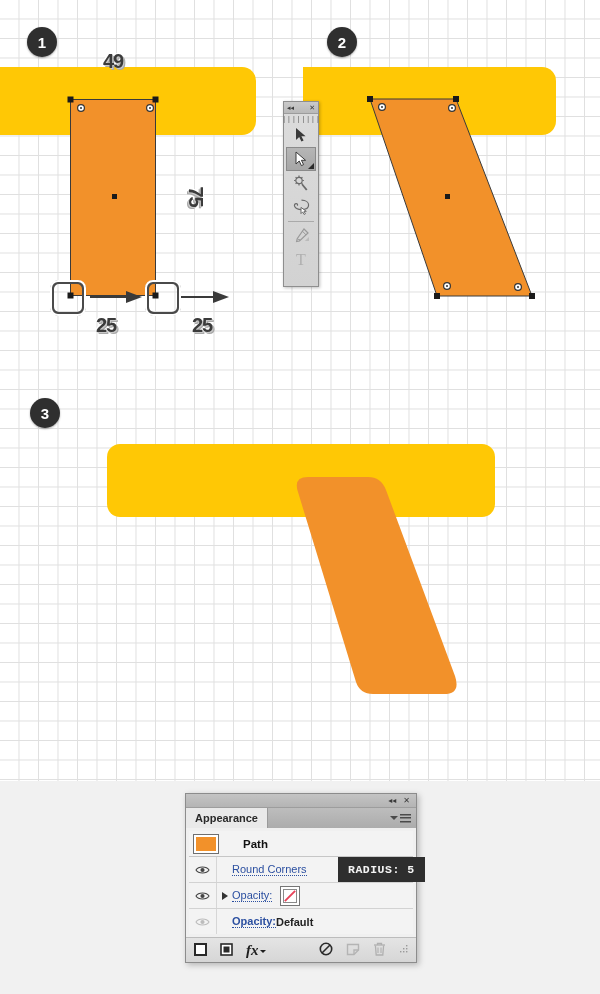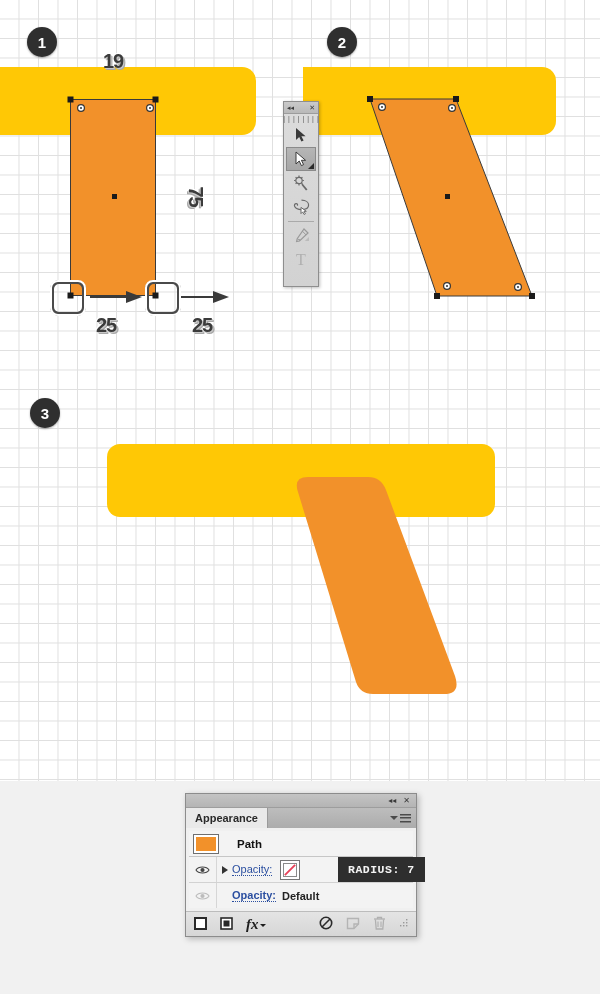--- a/index.html
+++ b/index.html
@@ -199,21 +199,21 @@
     <polygon points="126,291 142,297 126,303" fill="#3a3a3a"></polygon>
     <line x1="180" y1="297" x2="220" y2="297" stroke="#3a3a3a" stroke-width="2.2"></line>
     <polygon points="213,291 229,297 213,303" fill="#3a3a3a"></polygon>
   </svg>
 
   <div style="position:absolute;left:50px;top:280px;width:36px;height:36px;border:4px solid #4a4a4a;border-radius:9px;background:transparent;box-sizing:border-box;"></div>
   <div style="position:absolute;left:50px;top:280px;width:36px;height:36px;border:2px solid #fff;border-radius:8px;box-sizing:border-box;pointer-events:none;"></div>
   <div style="position:absolute;left:145px;top:280px;width:36px;height:36px;border:4px solid #4a4a4a;border-radius:9px;background:transparent;box-sizing:border-box;"></div>
   <div style="position:absolute;left:145px;top:280px;width:36px;height:36px;border:2px solid #fff;border-radius:8px;box-sizing:border-box;pointer-events:none;"></div>
 
-  <div class="dim" style="left:103px;top:50px;">19</div>
+  <div class="dim" style="left:103px;top:50px;">49</div>
   <div class="dim rot" style="left:185px;top:185px;">75</div>
   <div class="dim" style="left:96px;top:314px;">25</div>
   <div class="dim" style="left:192px;top:314px;">25</div>
 
   <div class="badge" style="left:327px;top:27px;">
     <span>2</span>
   </div>
 
   <div class="ybar" style="left:303px;top:67px;width:253px;height:68px;border-radius:0 14px 14px 0;"></div>
 
@@ -325,23 +325,33 @@
       <span class="menuicon"></span>
     </div>
   </div>
 
   <div class="body">
 
     <div class="row hdr">
       <div class="pathsw">
           <i></i>
         </div>
-      <span style="margin-left:18px;font-weight:bold;font-size:11.5px;color:#111;">Path</span>
-    </div>
-
+      <span style="margin-left:24px;font-weight:bold;font-size:11.5px;color:#111;">Path</span>
+    </div>
+
+    <div class="row">
+      <div class="eye">
+        <svg width="15" height="10" viewBox="0 0 15 10">
+          <path d="M1 5 C3.5 1 11.5 1 14 5 C11.5 9 3.5 9 1 5 Z" fill="none" stroke="#444" stroke-width="1.1"></path>
+          <circle cx="7.5" cy="5" r="2.1" fill="#444"></circle>
+        </svg>
+      </div>
+      <div class="arrowcell"></div>
+      <span class="lbl">Round Corners</span>
+    </div>
 
     <div class="row">
       <div class="eye">
         <svg width="15" height="10" viewBox="0 0 15 10">
           <path d="M1 5 C3.5 1 11.5 1 14 5 C11.5 9 3.5 9 1 5 Z" fill="none" stroke="#444" stroke-width="1.1"></path>
           <circle cx="7.5" cy="5" r="2.1" fill="#444"></circle>
         </svg>
       </div>
       <div class="arrowcell">
         <div class="tri"></div>
@@ -359,21 +369,21 @@
 
     <div class="row" style="border-bottom:none;font-weight:bold;">
       <div class="eye">
         <svg width="15" height="10" viewBox="0 0 15 10">
           <path d="M1 5 C3.5 1 11.5 1 14 5 C11.5 9 3.5 9 1 5 Z" fill="none" stroke="#bcbcbc" stroke-width="1.1"></path>
           <circle cx="7.5" cy="5" r="2.1" fill="#bcbcbc"></circle>
         </svg>
       </div>
       <div class="arrowcell"></div>
       <span class="lbl">Opacity:</span>
-      <span class="lbl plain" style="margin-left:6px;">Default</span>
+      <span class="lbl plain" style="">Default</span>
     </div>
   </div>
 
   <div class="foot">
     <span>
       <svg width="13" height="13" viewBox="0 0 13 13">
         <rect x="1" y="1" width="11" height="11" fill="#fff" stroke="#2a2a2a" stroke-width="2"></rect>
       </svg>
     </span>
     <span>
@@ -414,14 +424,14 @@
           <rect x="7" y="6" width="1.4" height="1.4"></rect>
             <rect x="4" y="6" width="1.4" height="1.4"></rect>
             <rect x="1" y="6" width="1.4" height="1.4"></rect>
         </g>
       </svg>
     </span>
   </div>
 </div>
 
 <div id="tooltip">
-  <span>RADIUS: 7</span>
+  <span>RADIUS: 5</span>
 </div>
 
 </body></html>

